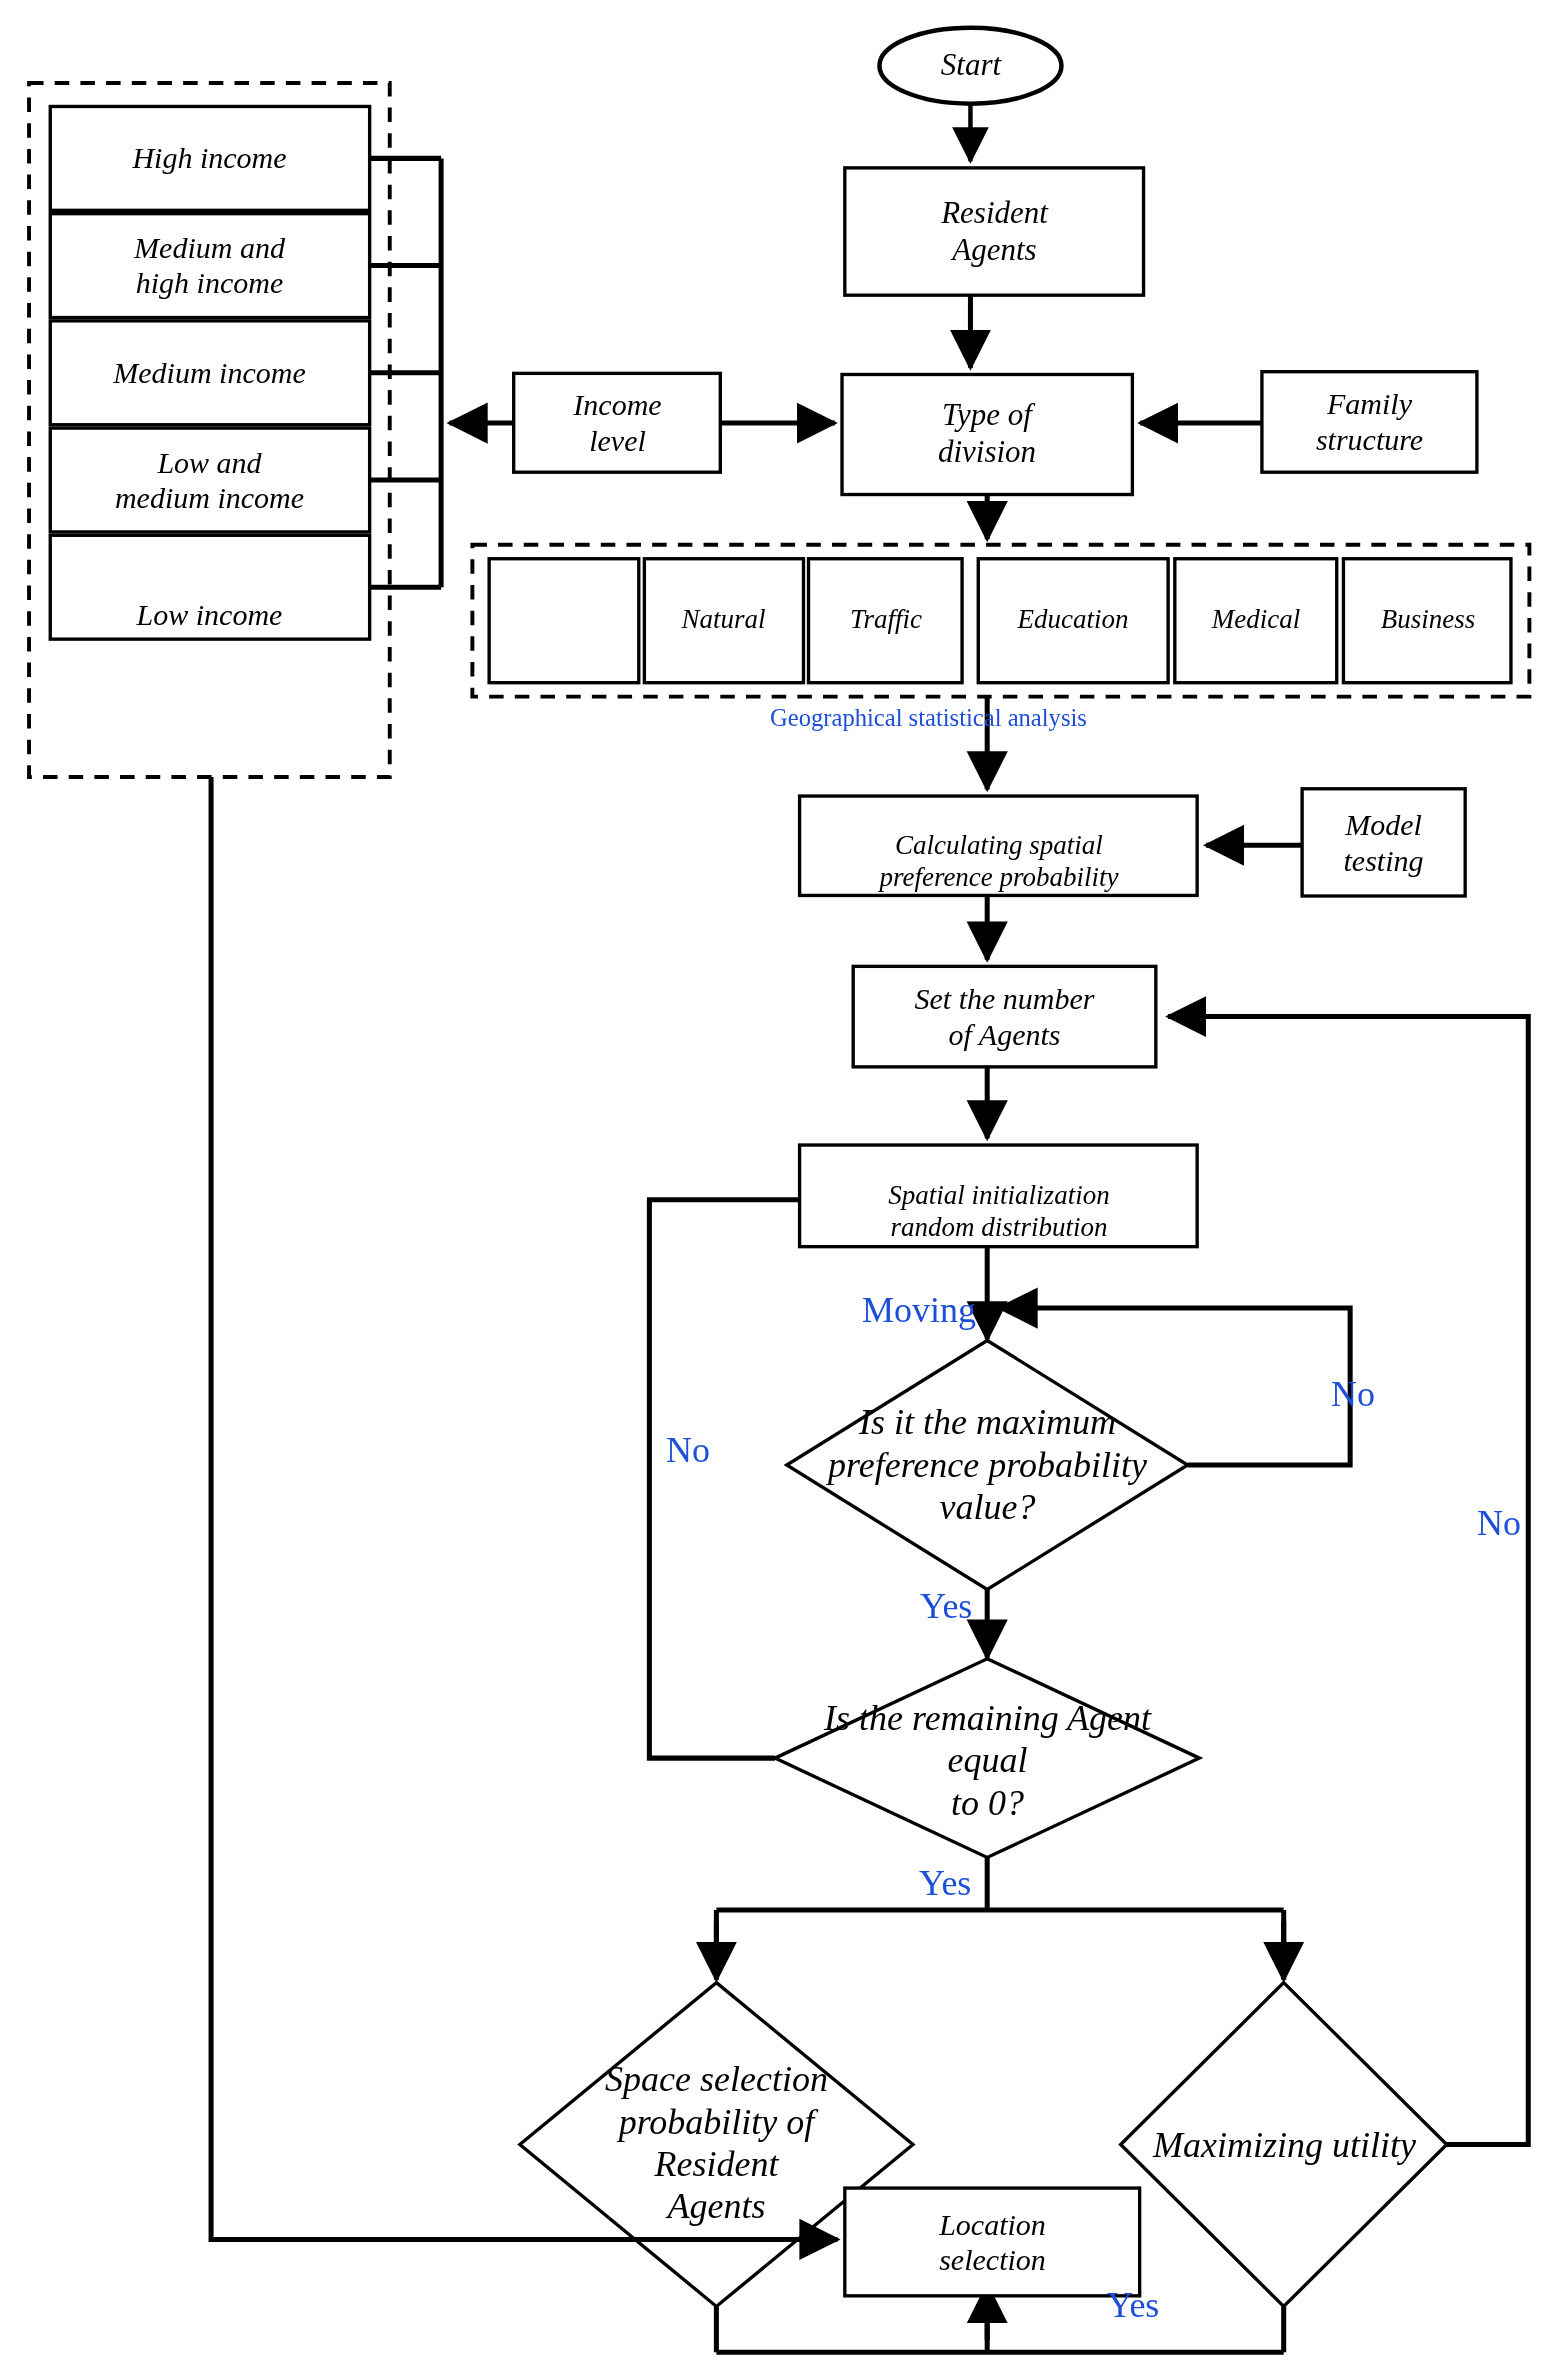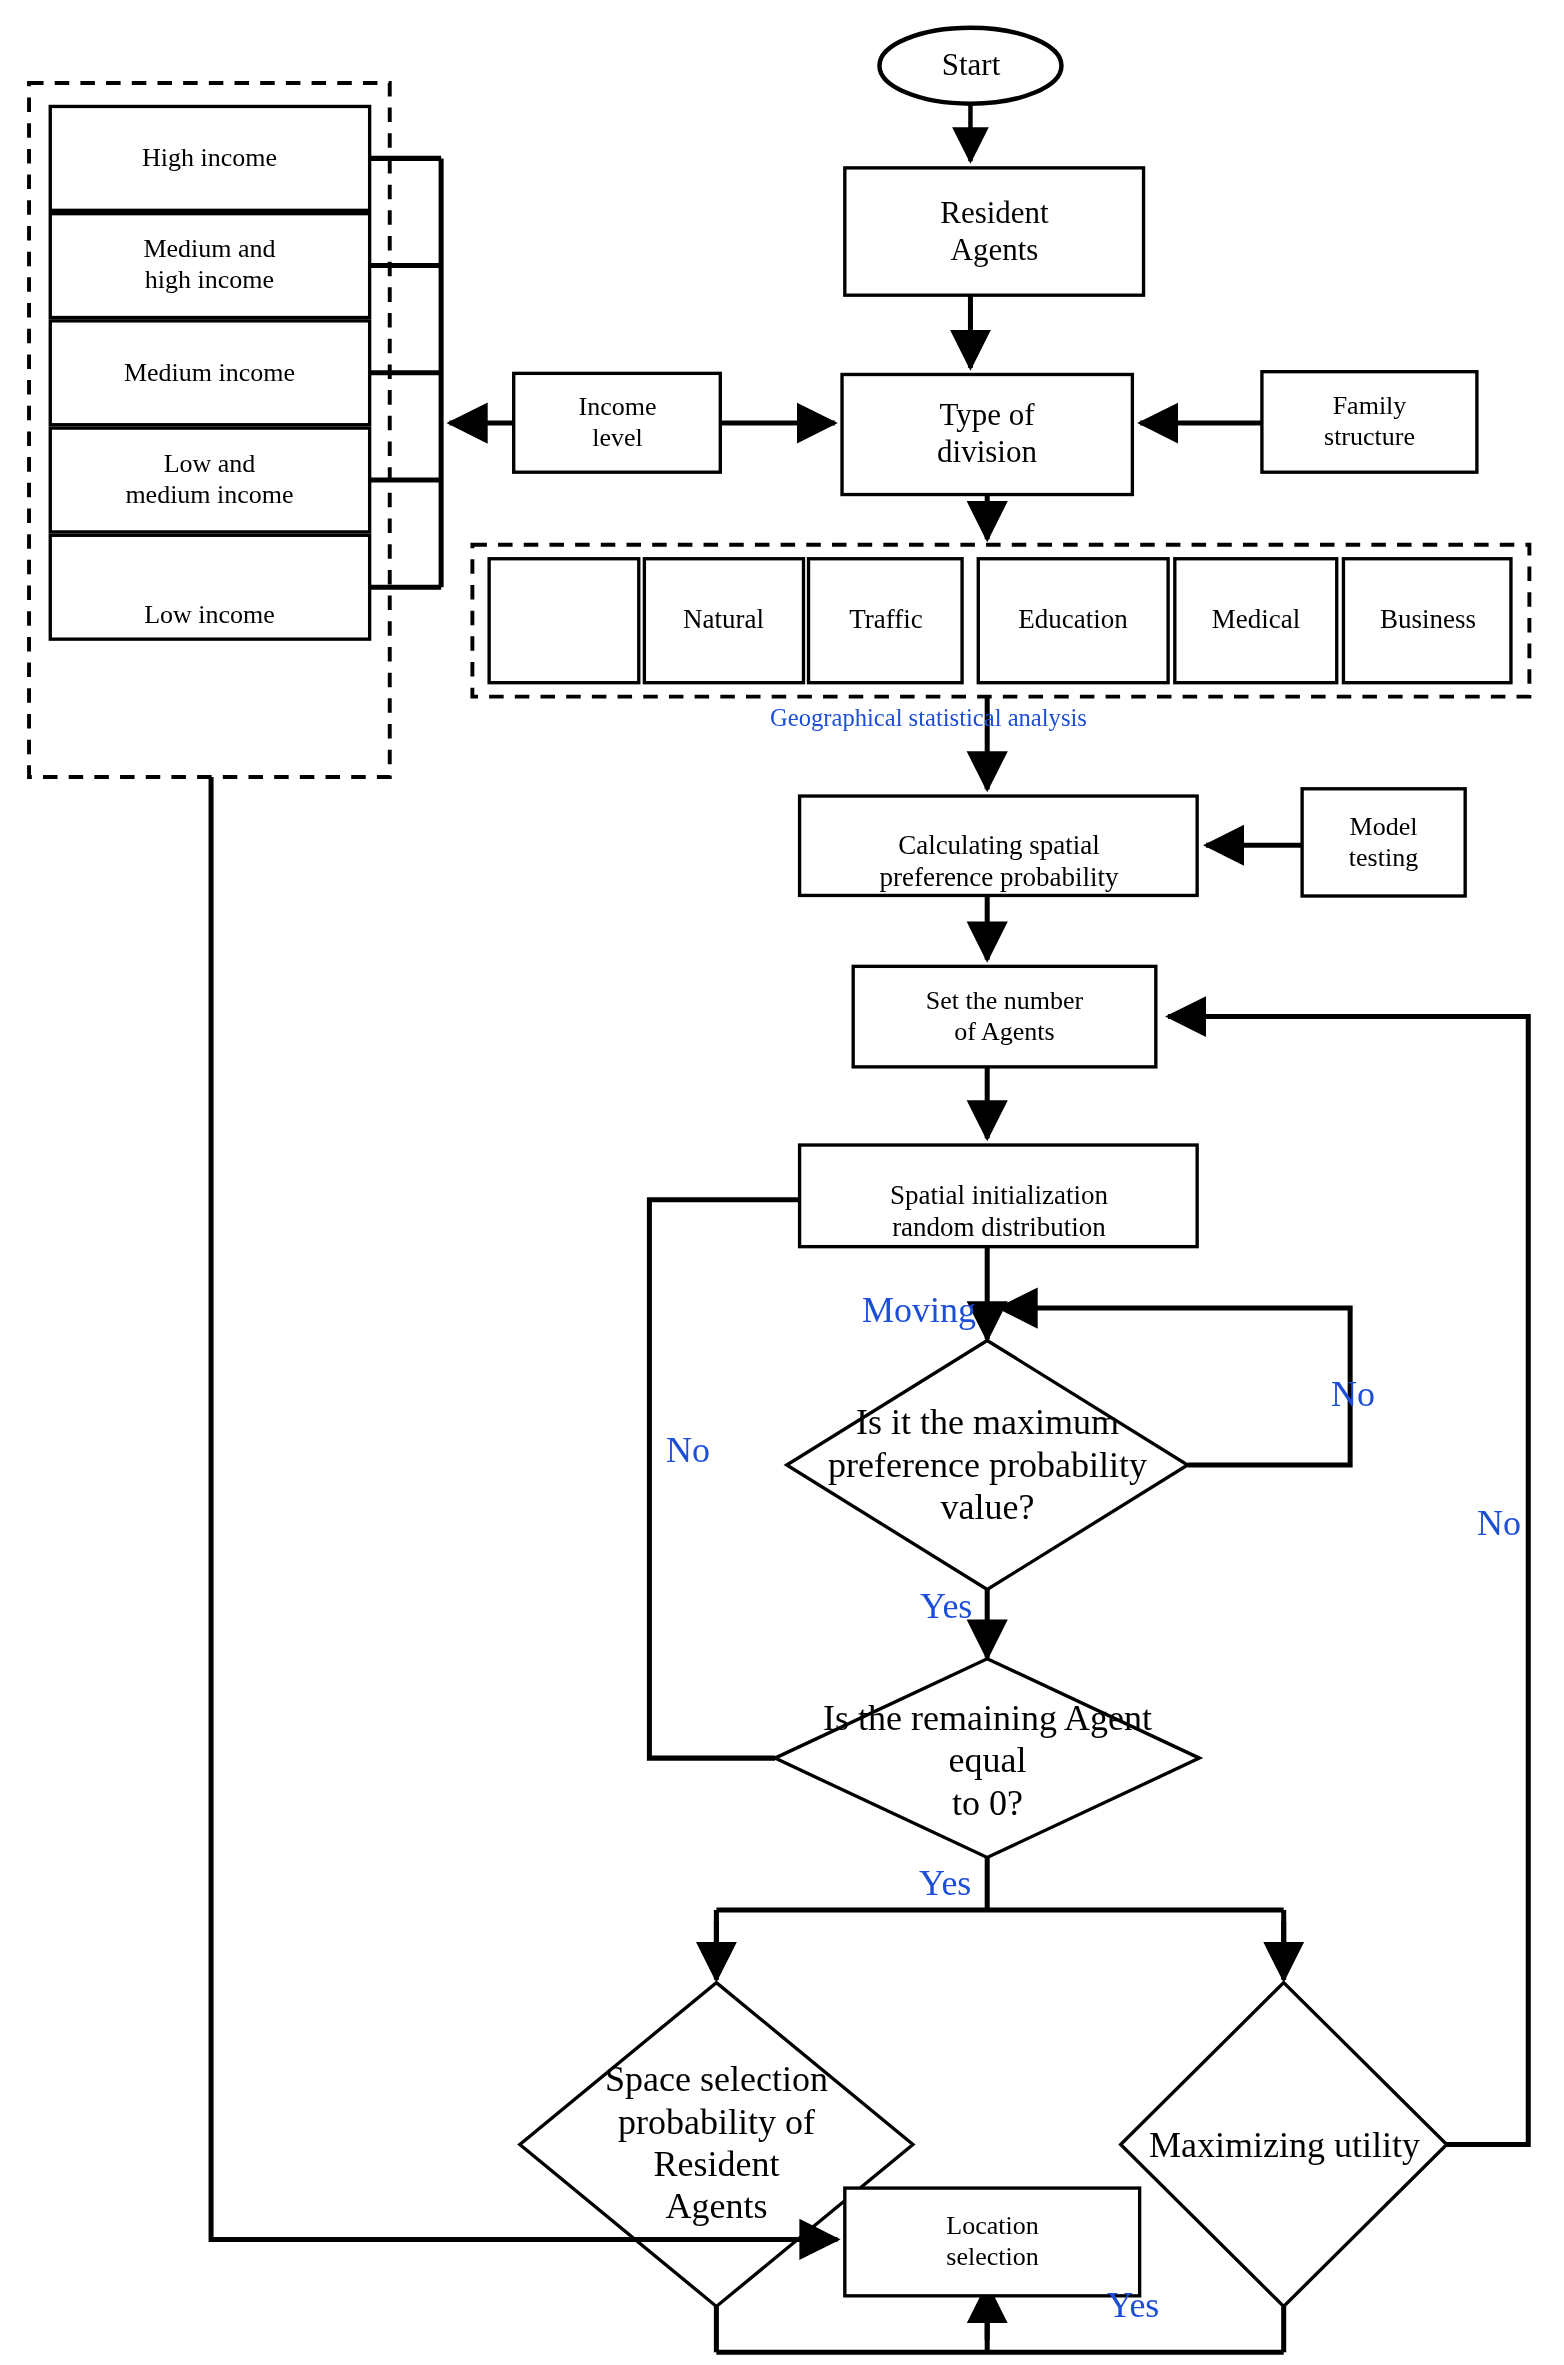--- a/index.html
+++ b/index.html
@@ -25,33 +25,34 @@
     position: absolute;
     display: flex;
     align-items: center;
     justify-content: center;
     text-align: center;
     color: #000000;
     font-family: "Liberation Serif", "DejaVu Serif", serif;
     line-height: 1.18;
     white-space: pre-line;
     pointer-events: none;
+    font-style: italic;
   }
   .edge-label {
     position: absolute;
     color: #1d4ed8;
     font-family: "Liberation Serif", "DejaVu Serif", serif;
     white-space: nowrap;
     pointer-events: none;
   }
   .t44 { font-size: 24.6px; }
   .t48 { font-size: 27px; }
   .t50 { font-size: 36px; }
   .t52 { font-size: 27px; margin-top: 16px; }
-  .t54 { font-size: 26px; }
+  .t54 { font-size: 30px; }
   .t56 { font-size: 31px; }
 </style>
 </head>
 <body>
 
 <div id="page">
 
   <svg class="canvas" viewBox="0 0 2801 4236">
     <defs>
       <marker id="ah" markerWidth="9" markerHeight="9" refX="7.6" refY="4.5" orient="auto" markerUnits="strokeWidth">

